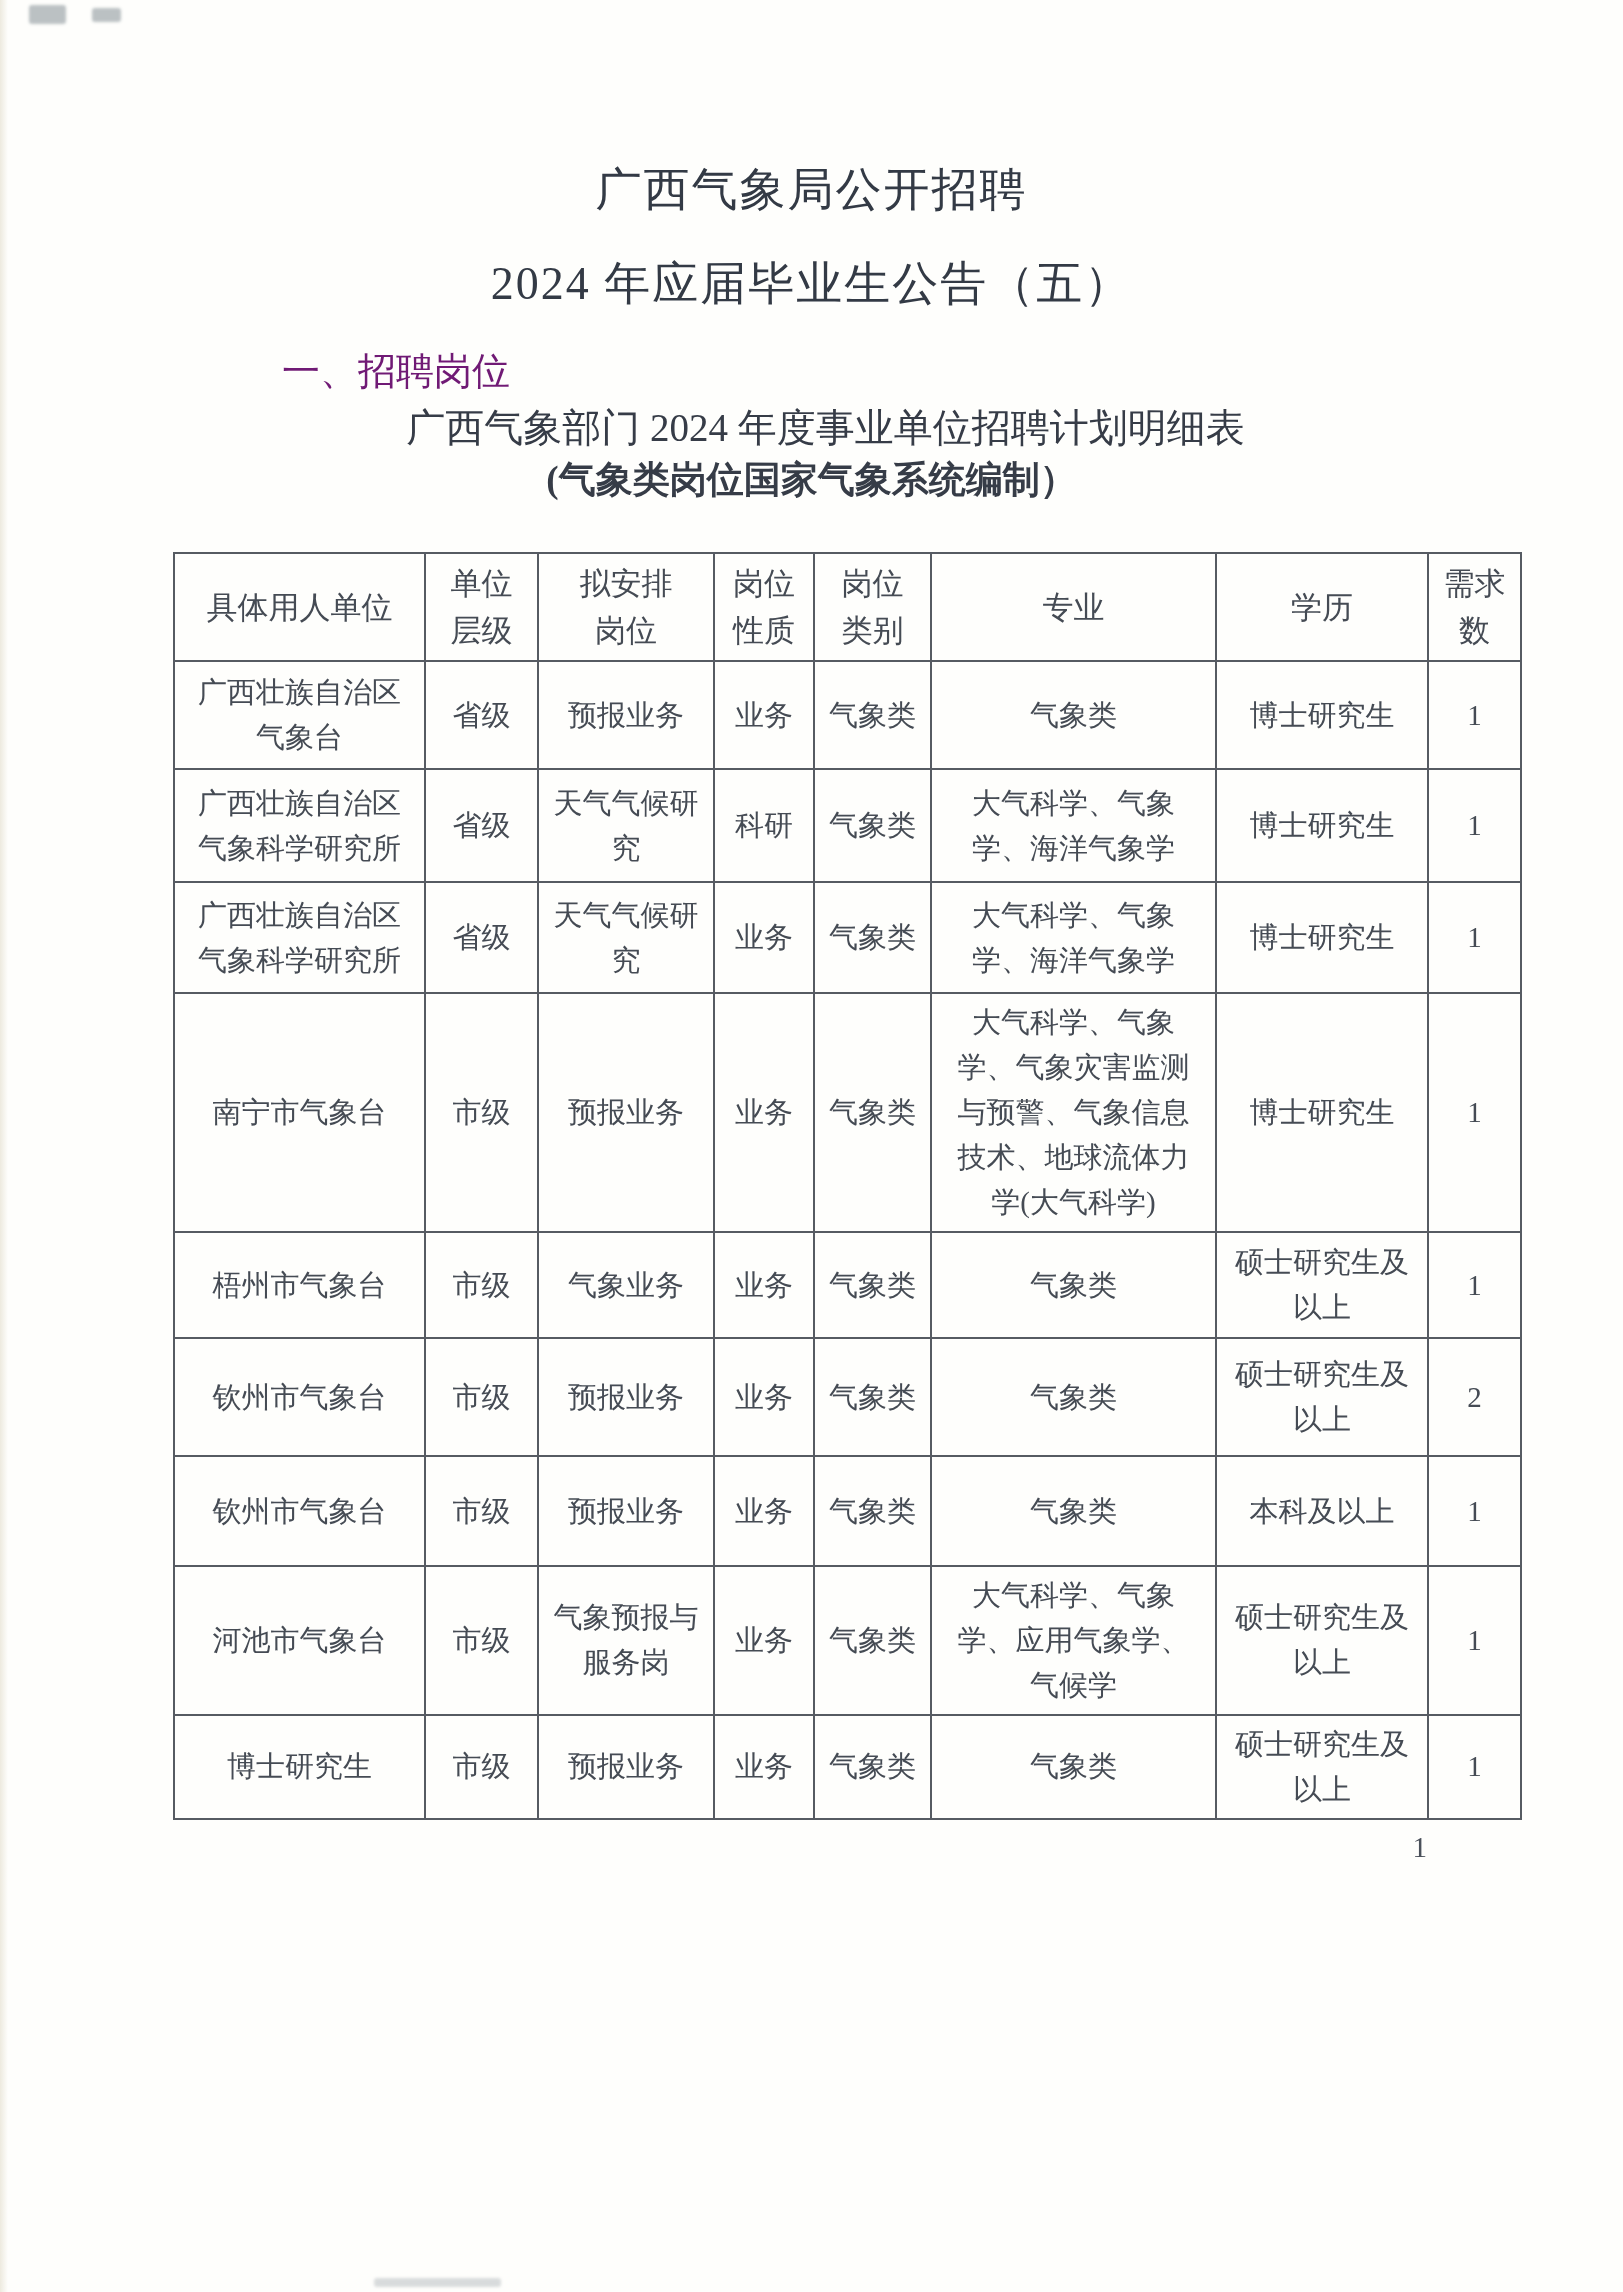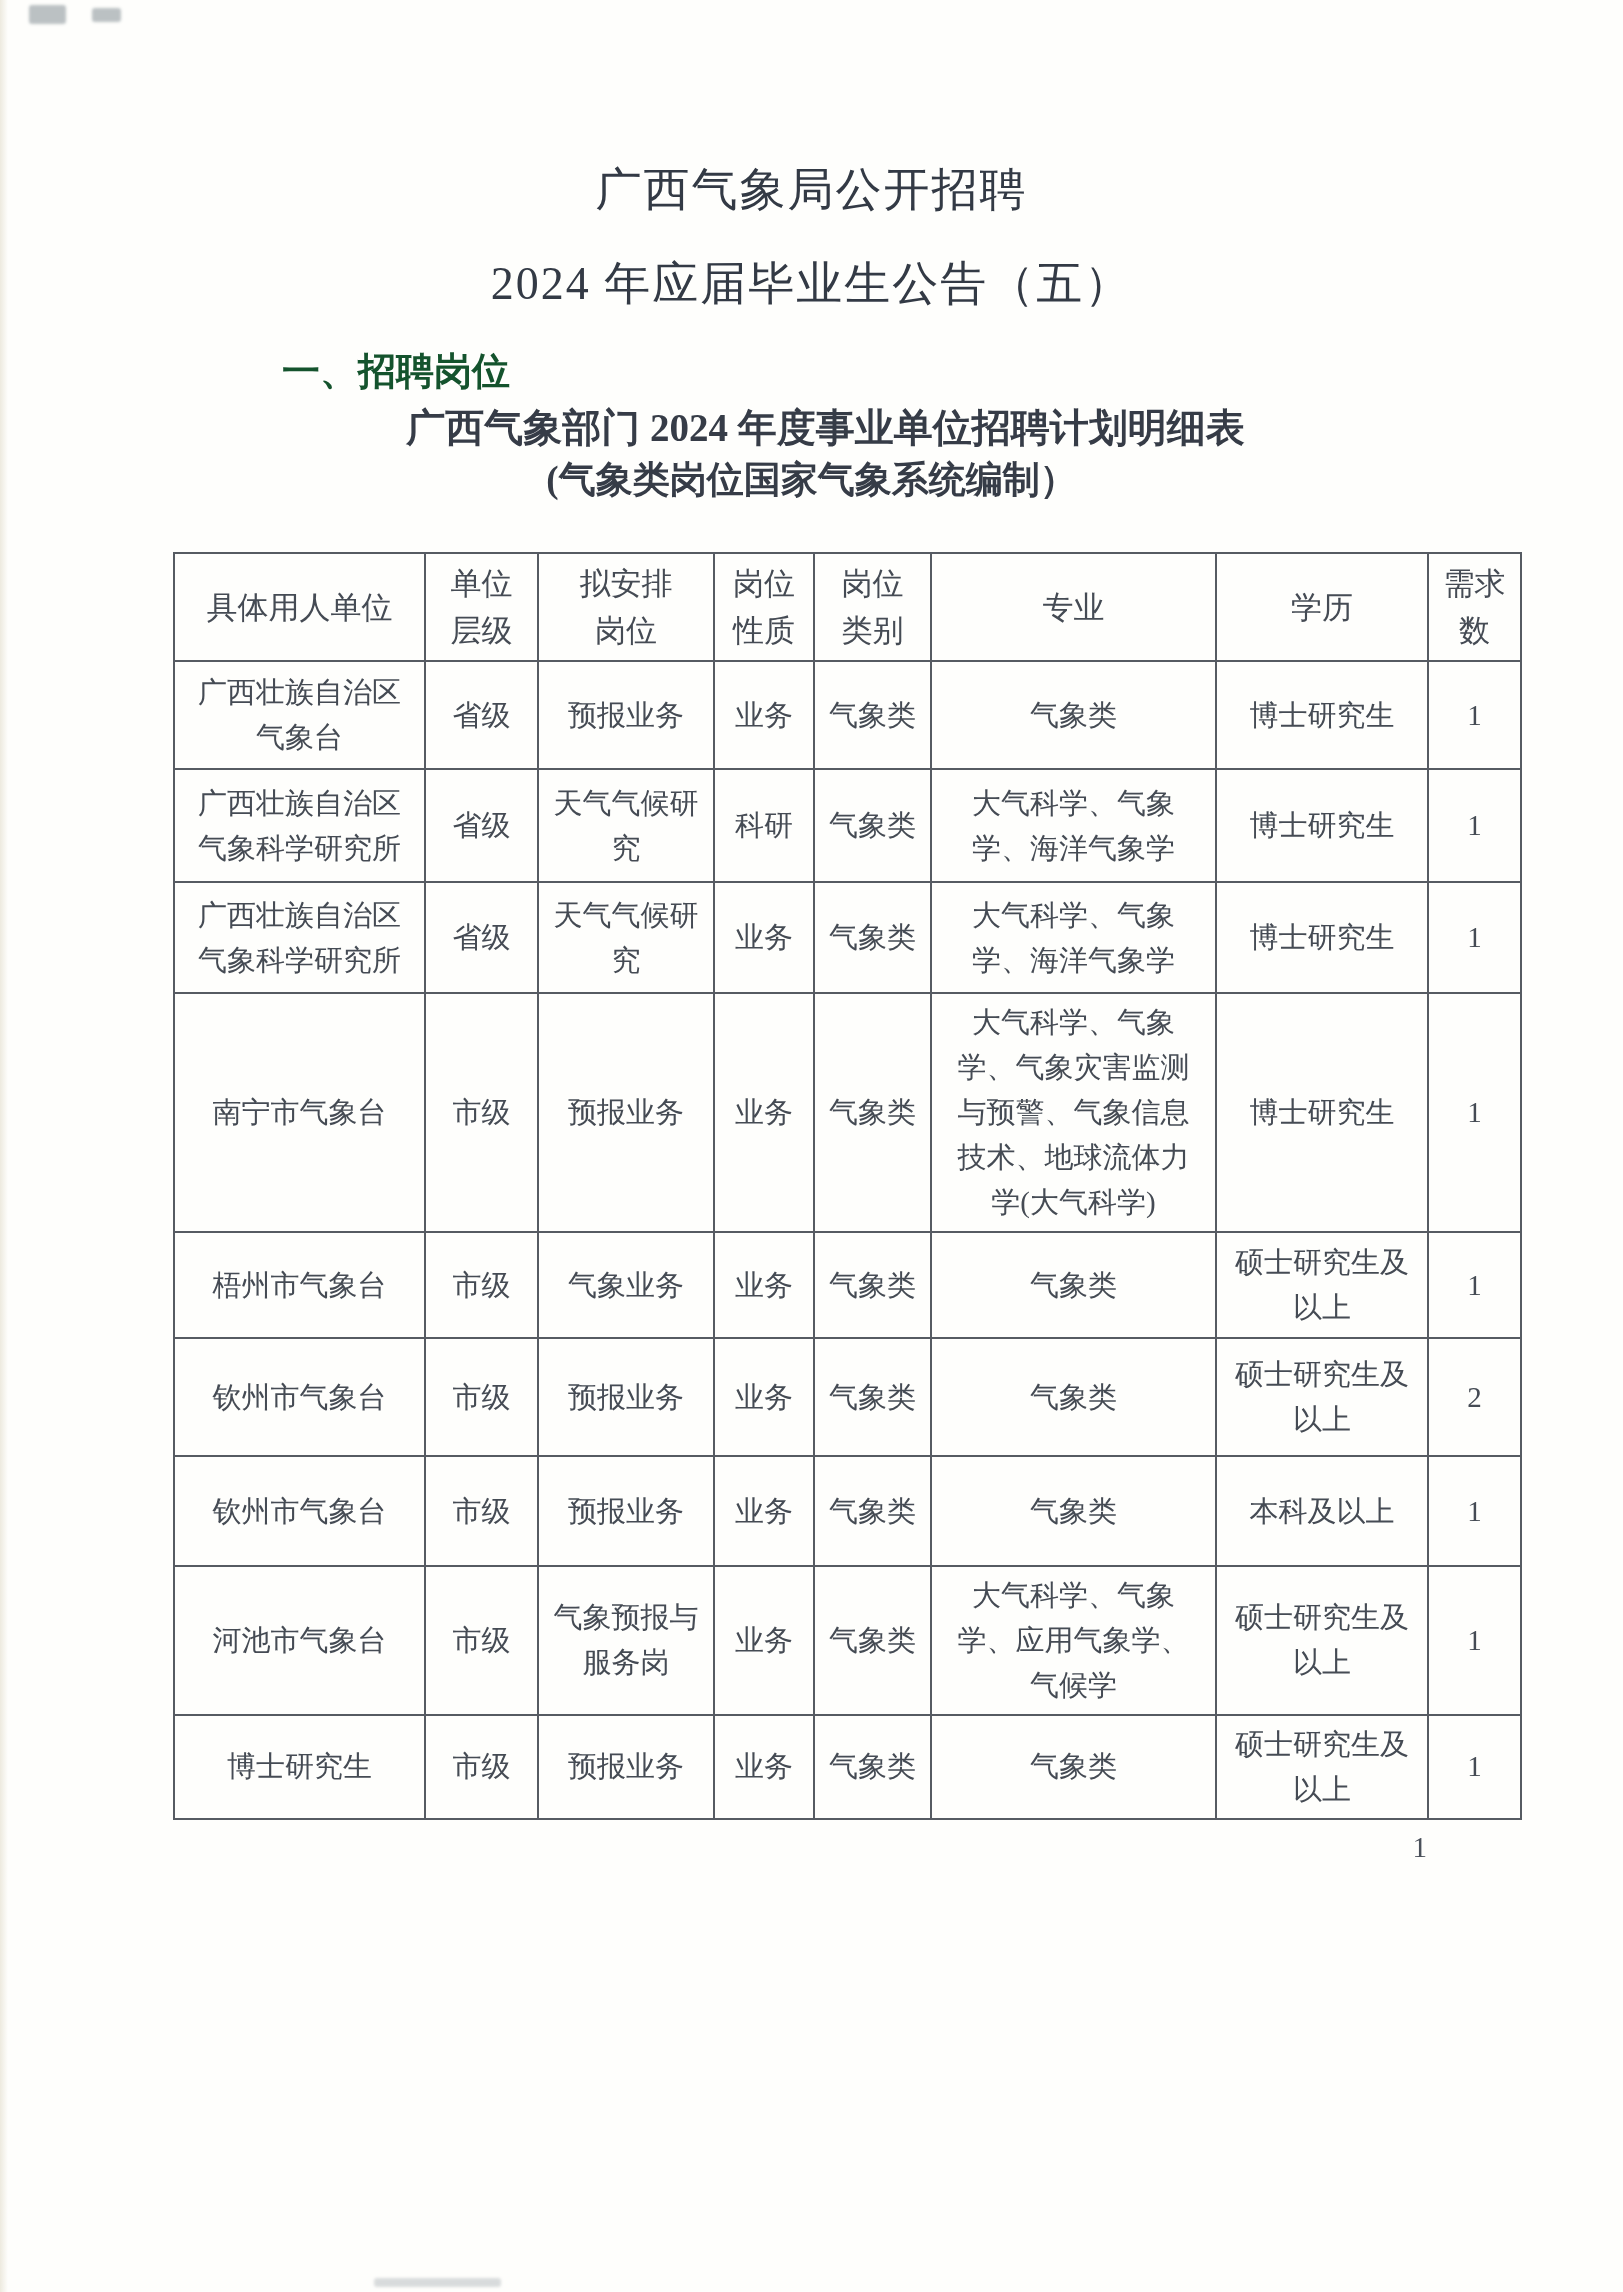--- a/index.html
+++ b/index.html
@@ -38,26 +38,26 @@
   .paragraph {
     margin: 49px 182px 0 182px;
     font-size: 36px; color: #41474f; line-height: 61px;
   }
   .p-line { display: block; }
   .p-line.fill { text-align: justify; text-align-last: justify; }
   .p-line.indent { padding-left: 73px; }
 
   .section-heading {
     margin: 15.7px 0 0 282px;
-    font-size: 38px; font-weight: 700; color: #14532d;
+    font-size: 38px; font-weight: 400; color: #701a75;
     line-height: 49px;
   }
   .table-title {
     margin: 5.9px 0 0 0; text-align: center;
-    font-size: 39px; font-weight: 700; color: #363c47;
+    font-size: 39px; font-weight: 400; color: #363c47;
     line-height: 51px;
     padding-left: 28px;
   }
   .table-subtitle {
     margin: 3.9px 0 0 0; text-align: center;
     font-size: 37px; font-weight: 700; color: #363c47;
     line-height: 47px;
   }
 
   table.plan {

